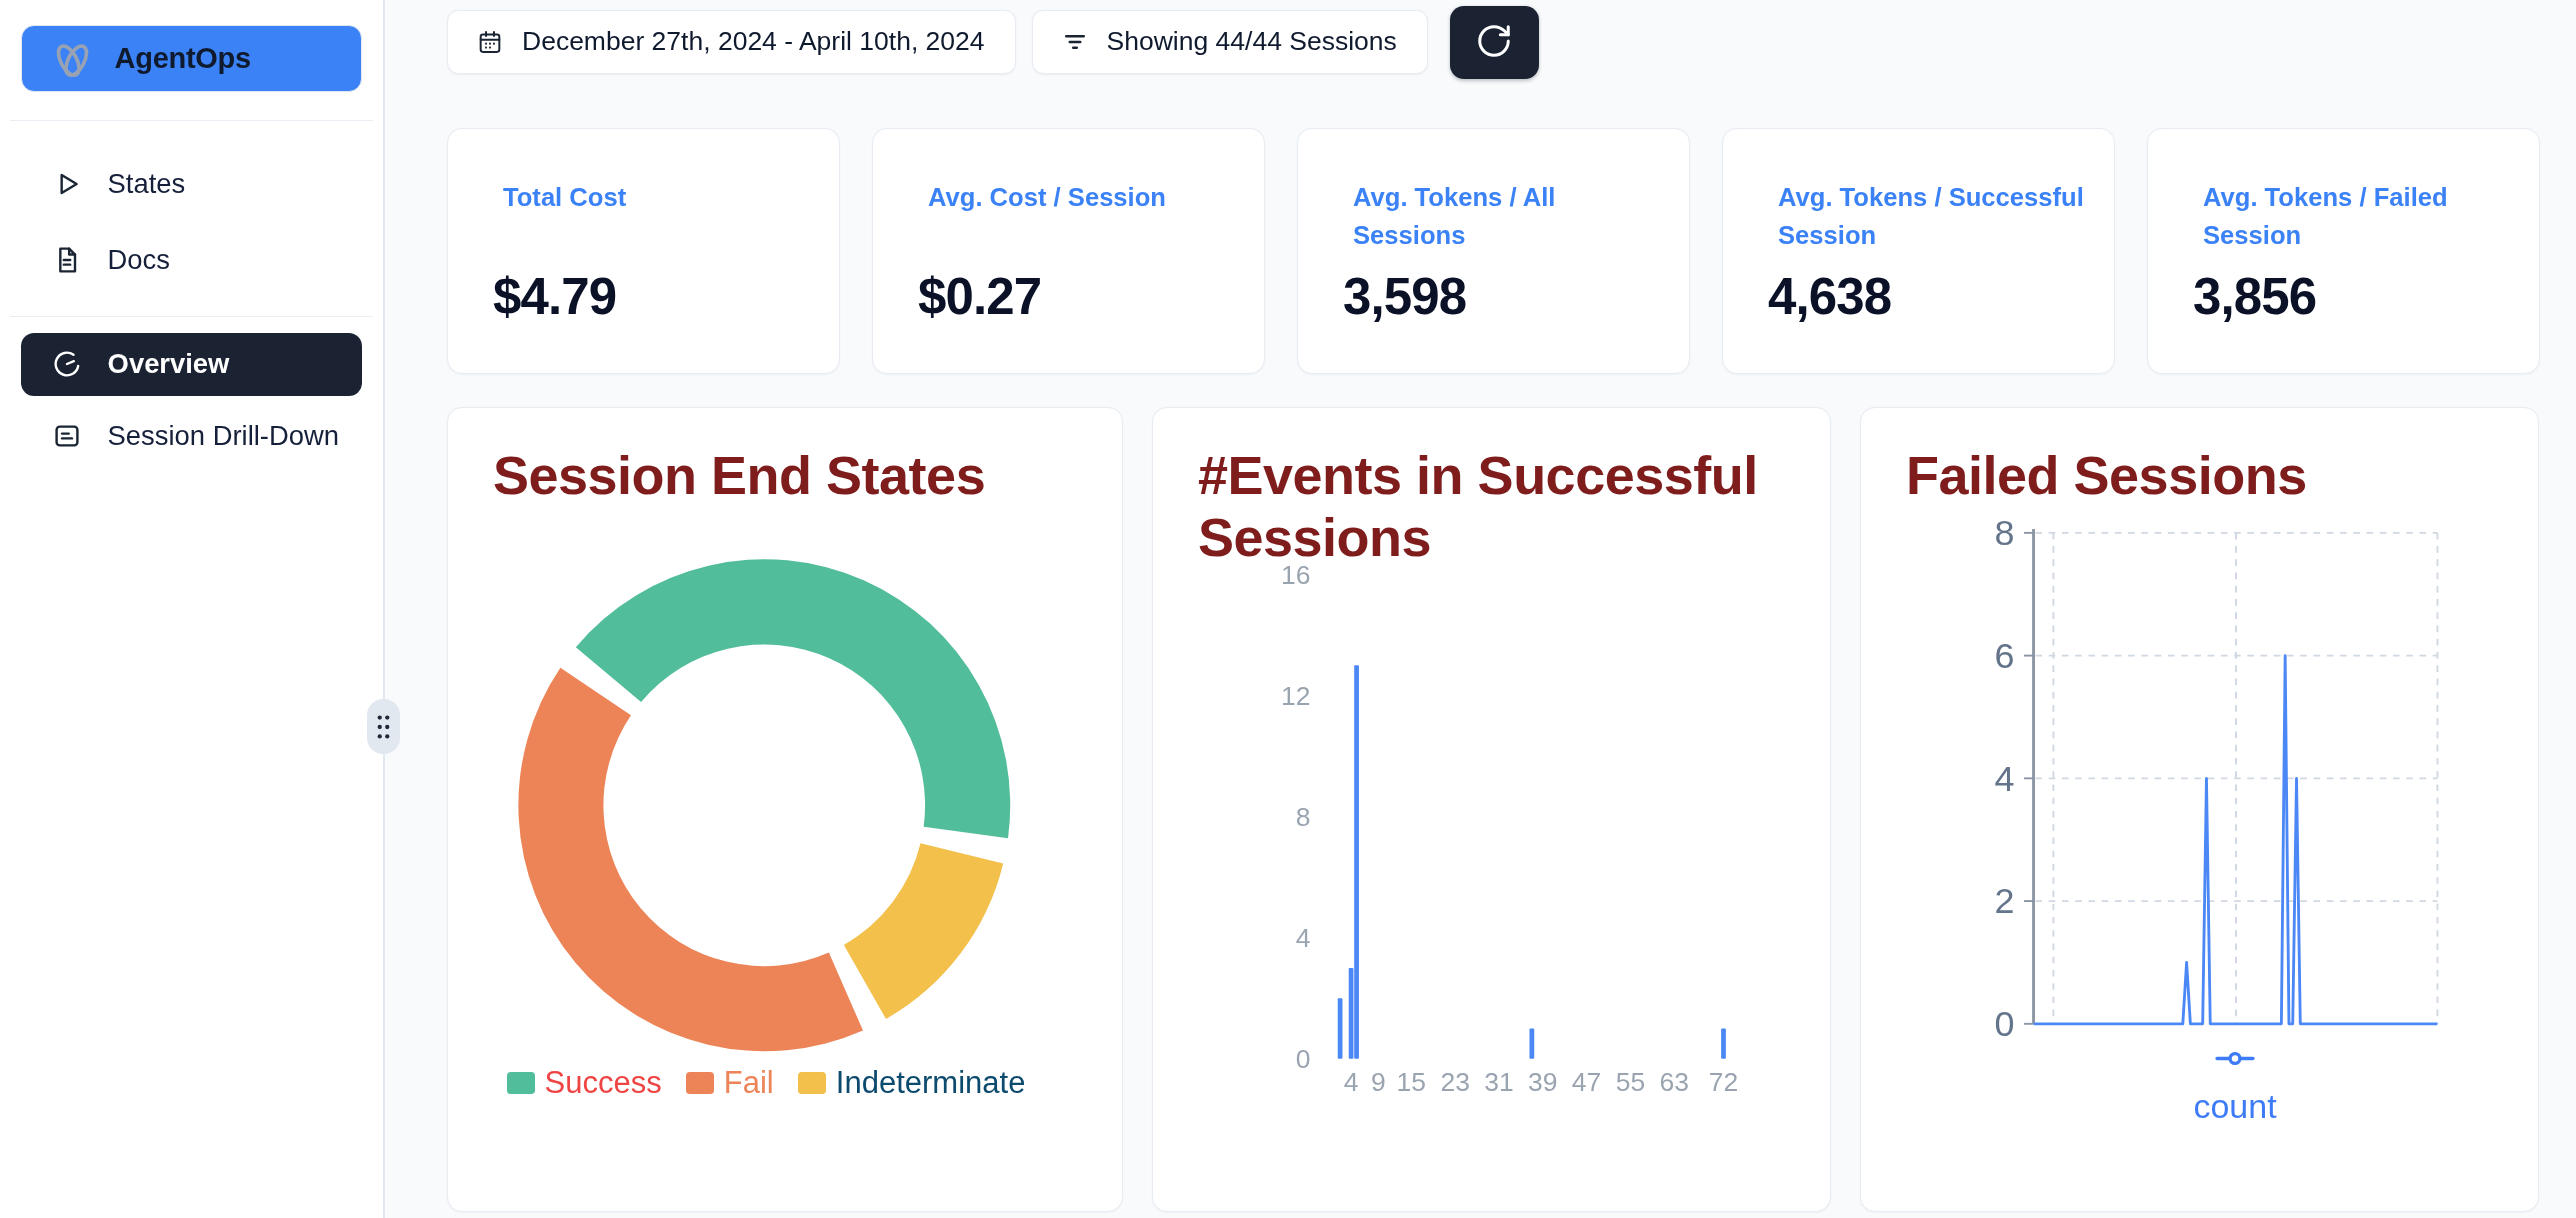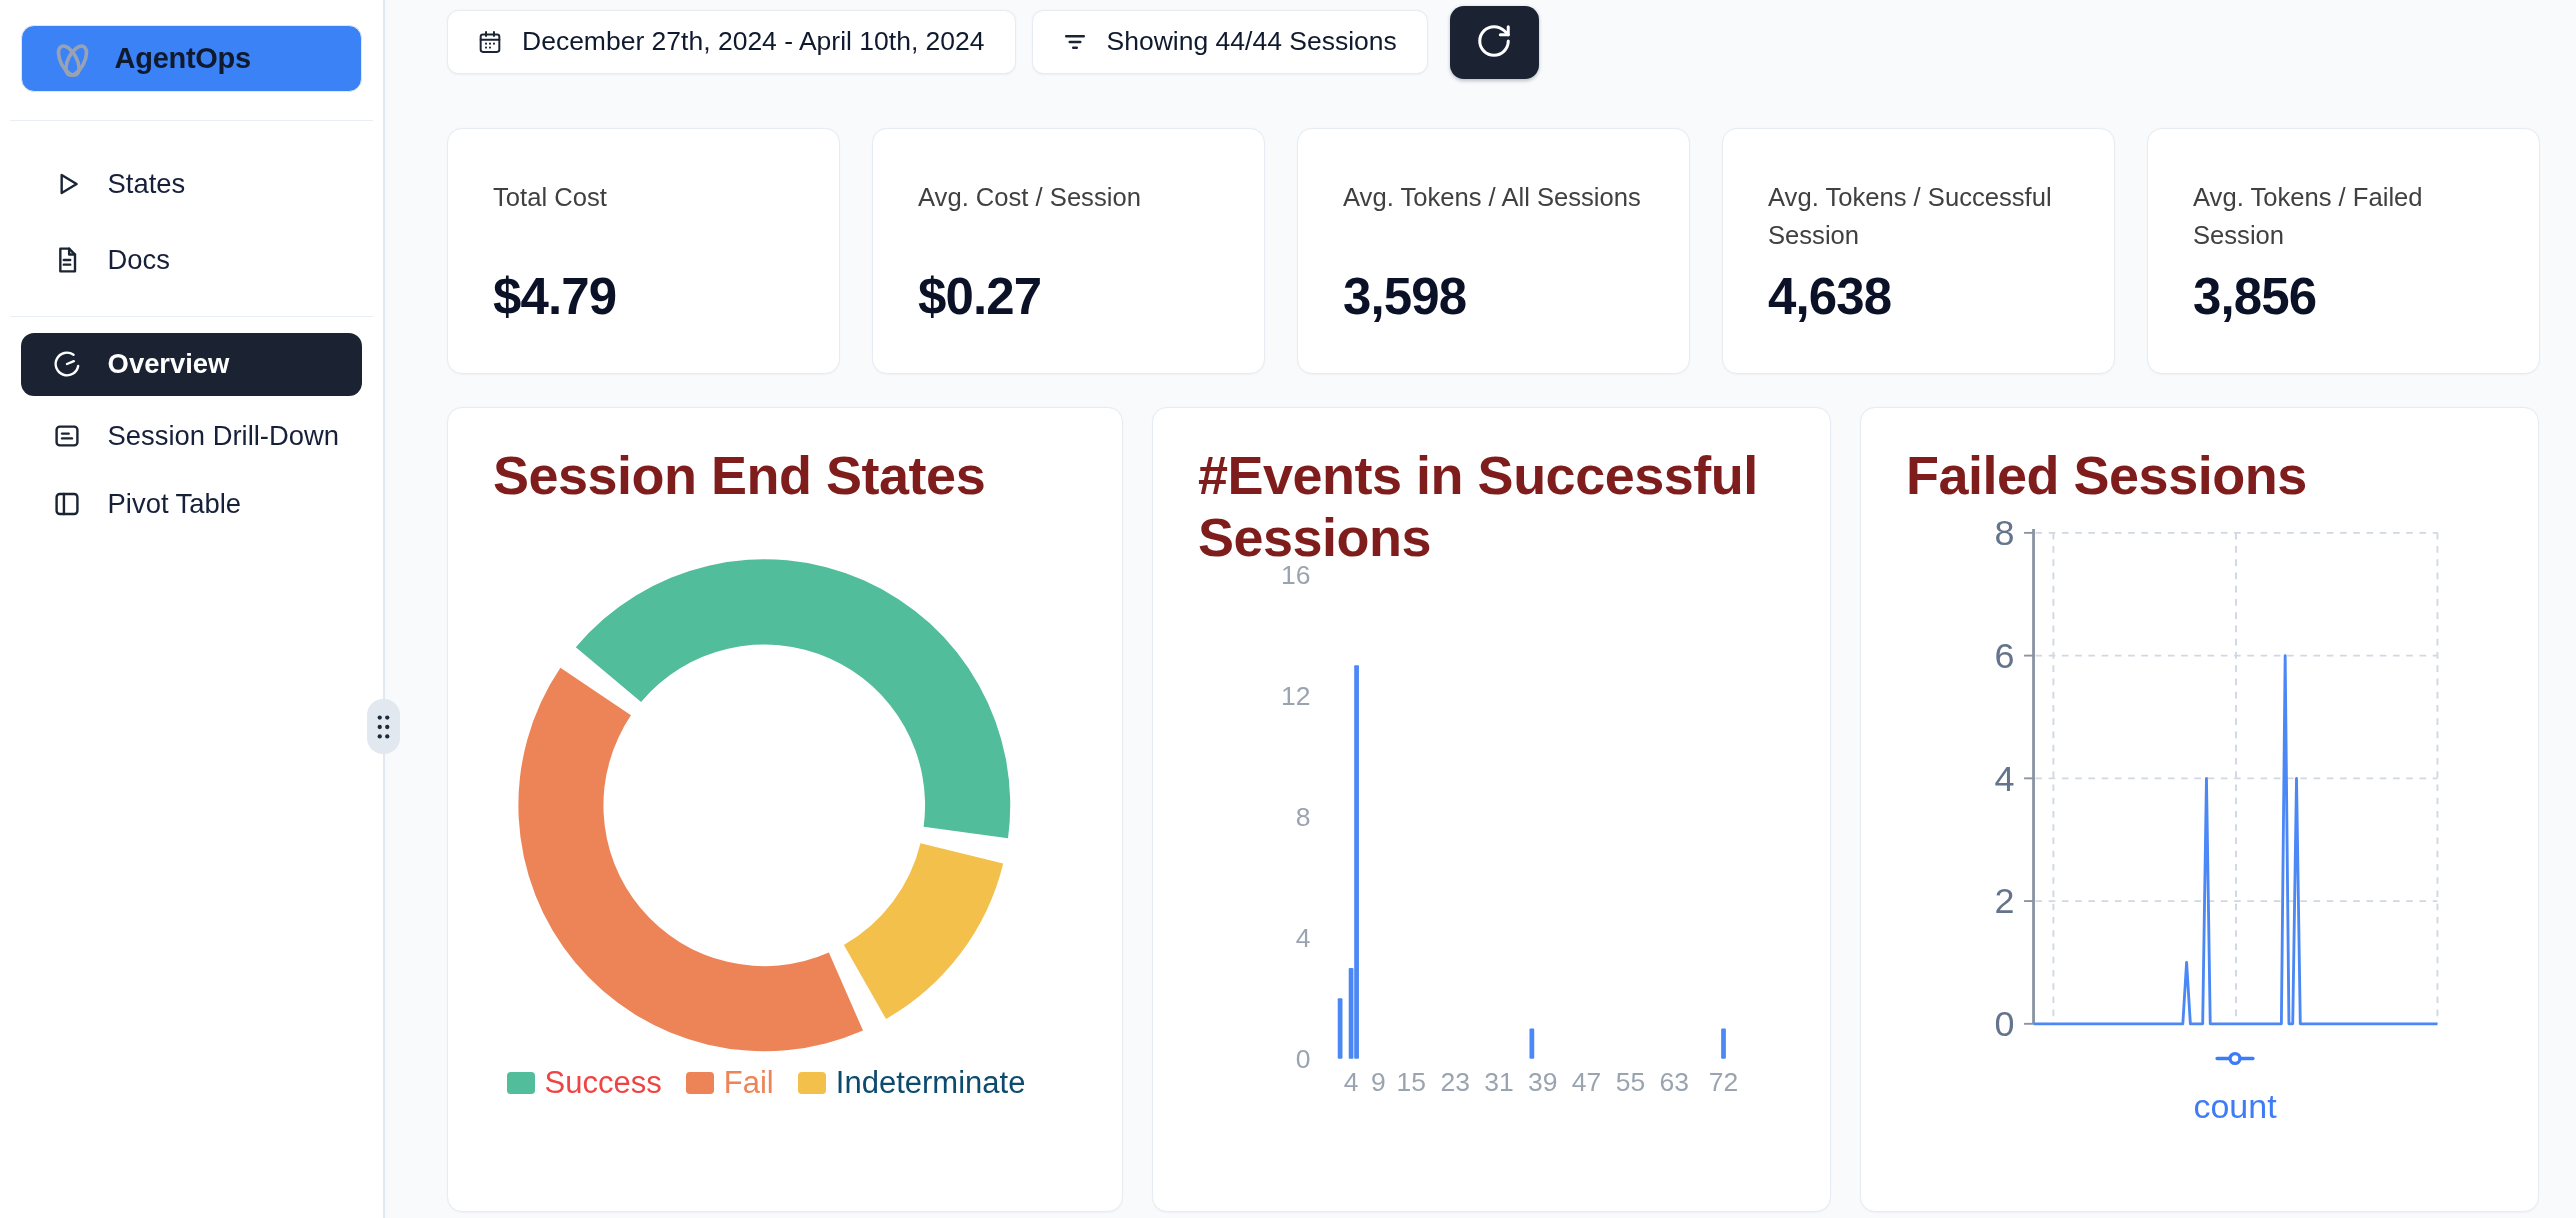--- a/index.html
+++ b/index.html
@@ -76,22 +76,22 @@
   .refresh svg { width: 38px; height: 38px; color: #fff; }
 
   
   .stats-row { margin-top: 49px; display: flex; gap: 32px; }
   .stat-card {
     width: 393px; height: 246px; position: relative;
     background: #fff; border: 1.9px solid #E7ECF2; border-radius: 15px;
     box-shadow: 0 0.9px 1.9px rgba(16,24,40,.04);
   }
   .stat-label {
-    position: absolute; left: 45px; top: 49px; width: 307px;
-    font-size: 25.6px; line-height: 38px; font-weight: 400; color: #404040;
+    position: absolute; left: 55px; top: 49px; width: 307px;
+    font-size: 25.6px; line-height: 38px; font-weight: 700; color: #3b82f6;
   }
   .stat-value {
     position: absolute; left: 45px; top: 138px;
     font-size: 51px; font-weight: 800; letter-spacing: -0.9px; color: #0B1228;
   }
 
   
   .charts-row { margin-top: 33px; display: flex; gap: 29px; }
   .chart-card {
     position: relative; height: 805px;
@@ -173,29 +173,20 @@
         <div class="nav-item">
           <span class="icn">
             <svg viewBox="0 0 24 24" fill="none" stroke="currentColor" stroke-width="1.8" stroke-linecap="round">
               <rect x="4.2" y="5" width="15.6" height="14" rx="2.4"></rect>
               <path d="M8.3 10.2h5"></path>
               <path d="M8.3 13.8h7.4"></path>
             </svg>
           </span>
           <span>Session Drill-Down</span>
         </div>
-        <div class="nav-item">
-          <span class="icn">
-            <svg viewBox="0 0 24 24" fill="none" stroke="currentColor" stroke-width="1.8" stroke-linecap="round">
-              <rect x="4.2" y="4.5" width="15.6" height="15" rx="2.4"></rect>
-              <path d="M9.7 4.5v15"></path>
-            </svg>
-          </span>
-          <span>Pivot Table</span>
-        </div>
       </nav>
   </aside>
 
   <div class="grip">
     <svg width="21" height="32" viewBox="0 0 22 34">
       <g fill="#1F2937">
         <circle cx="7" cy="7" r="2.3"></circle>
           <circle cx="15" cy="7" r="2.3"></circle>
         <circle cx="7" cy="17" r="2.3"></circle>
           <circle cx="15" cy="17" r="2.3"></circle>

